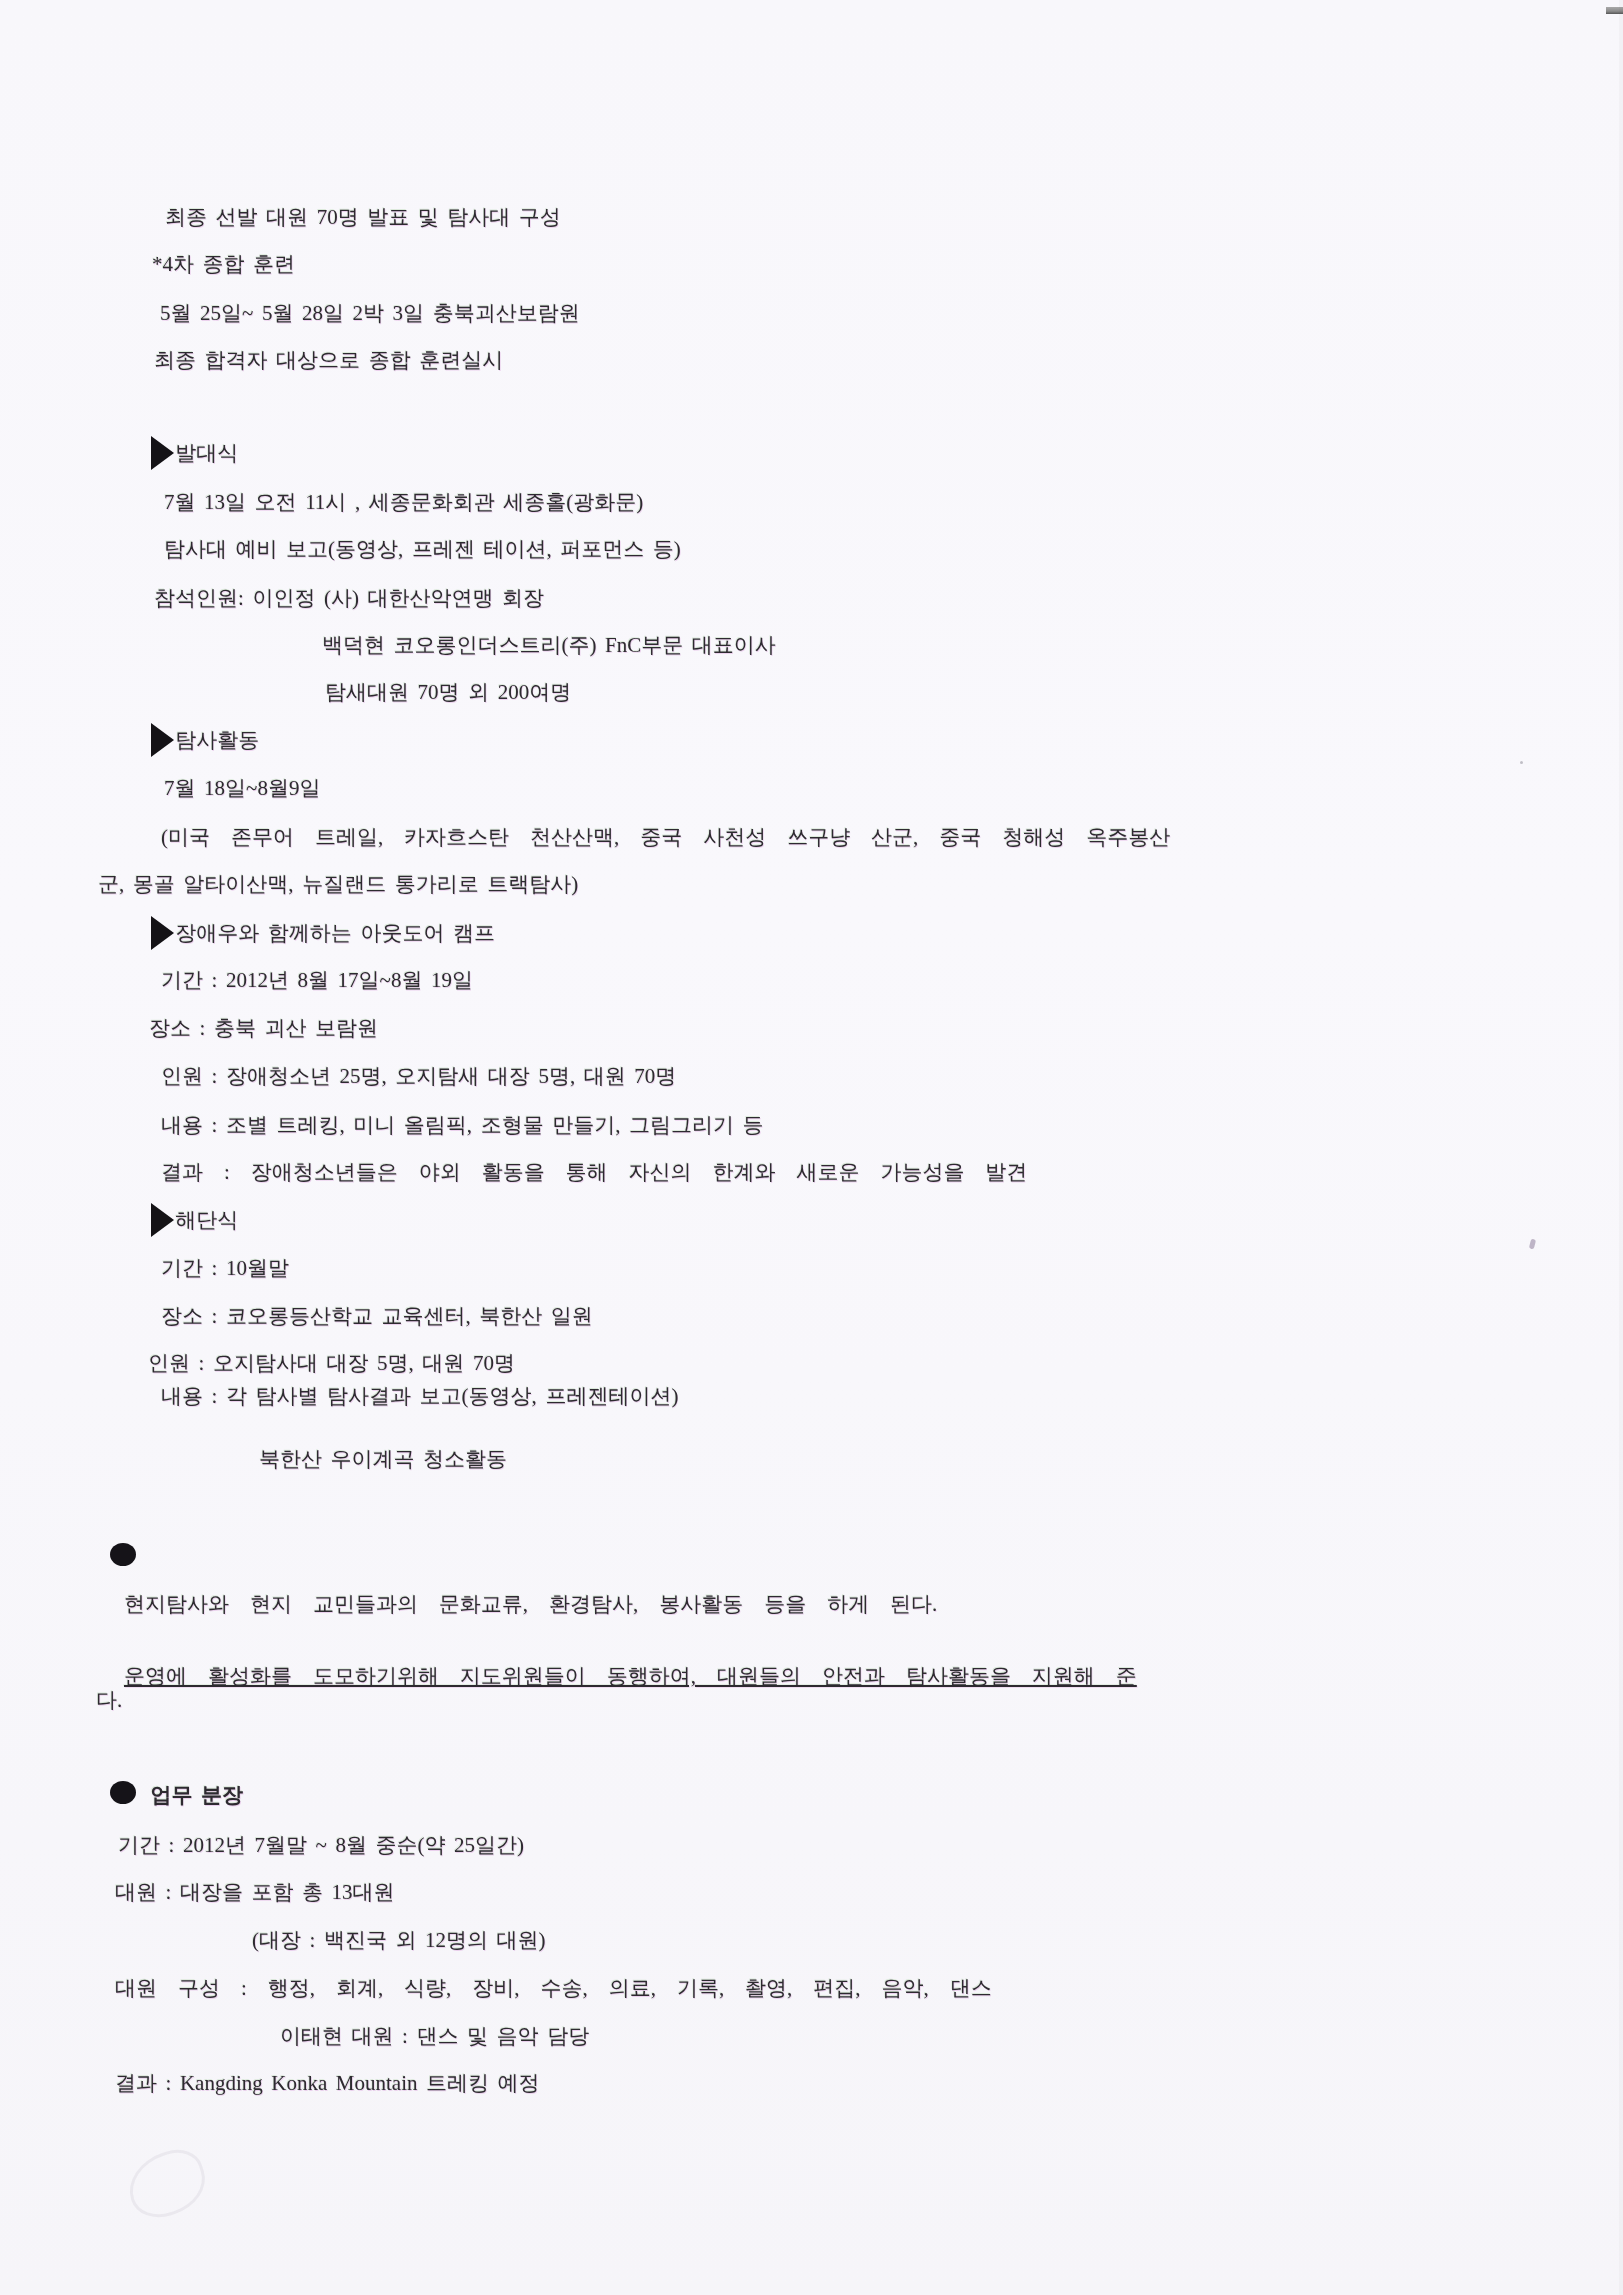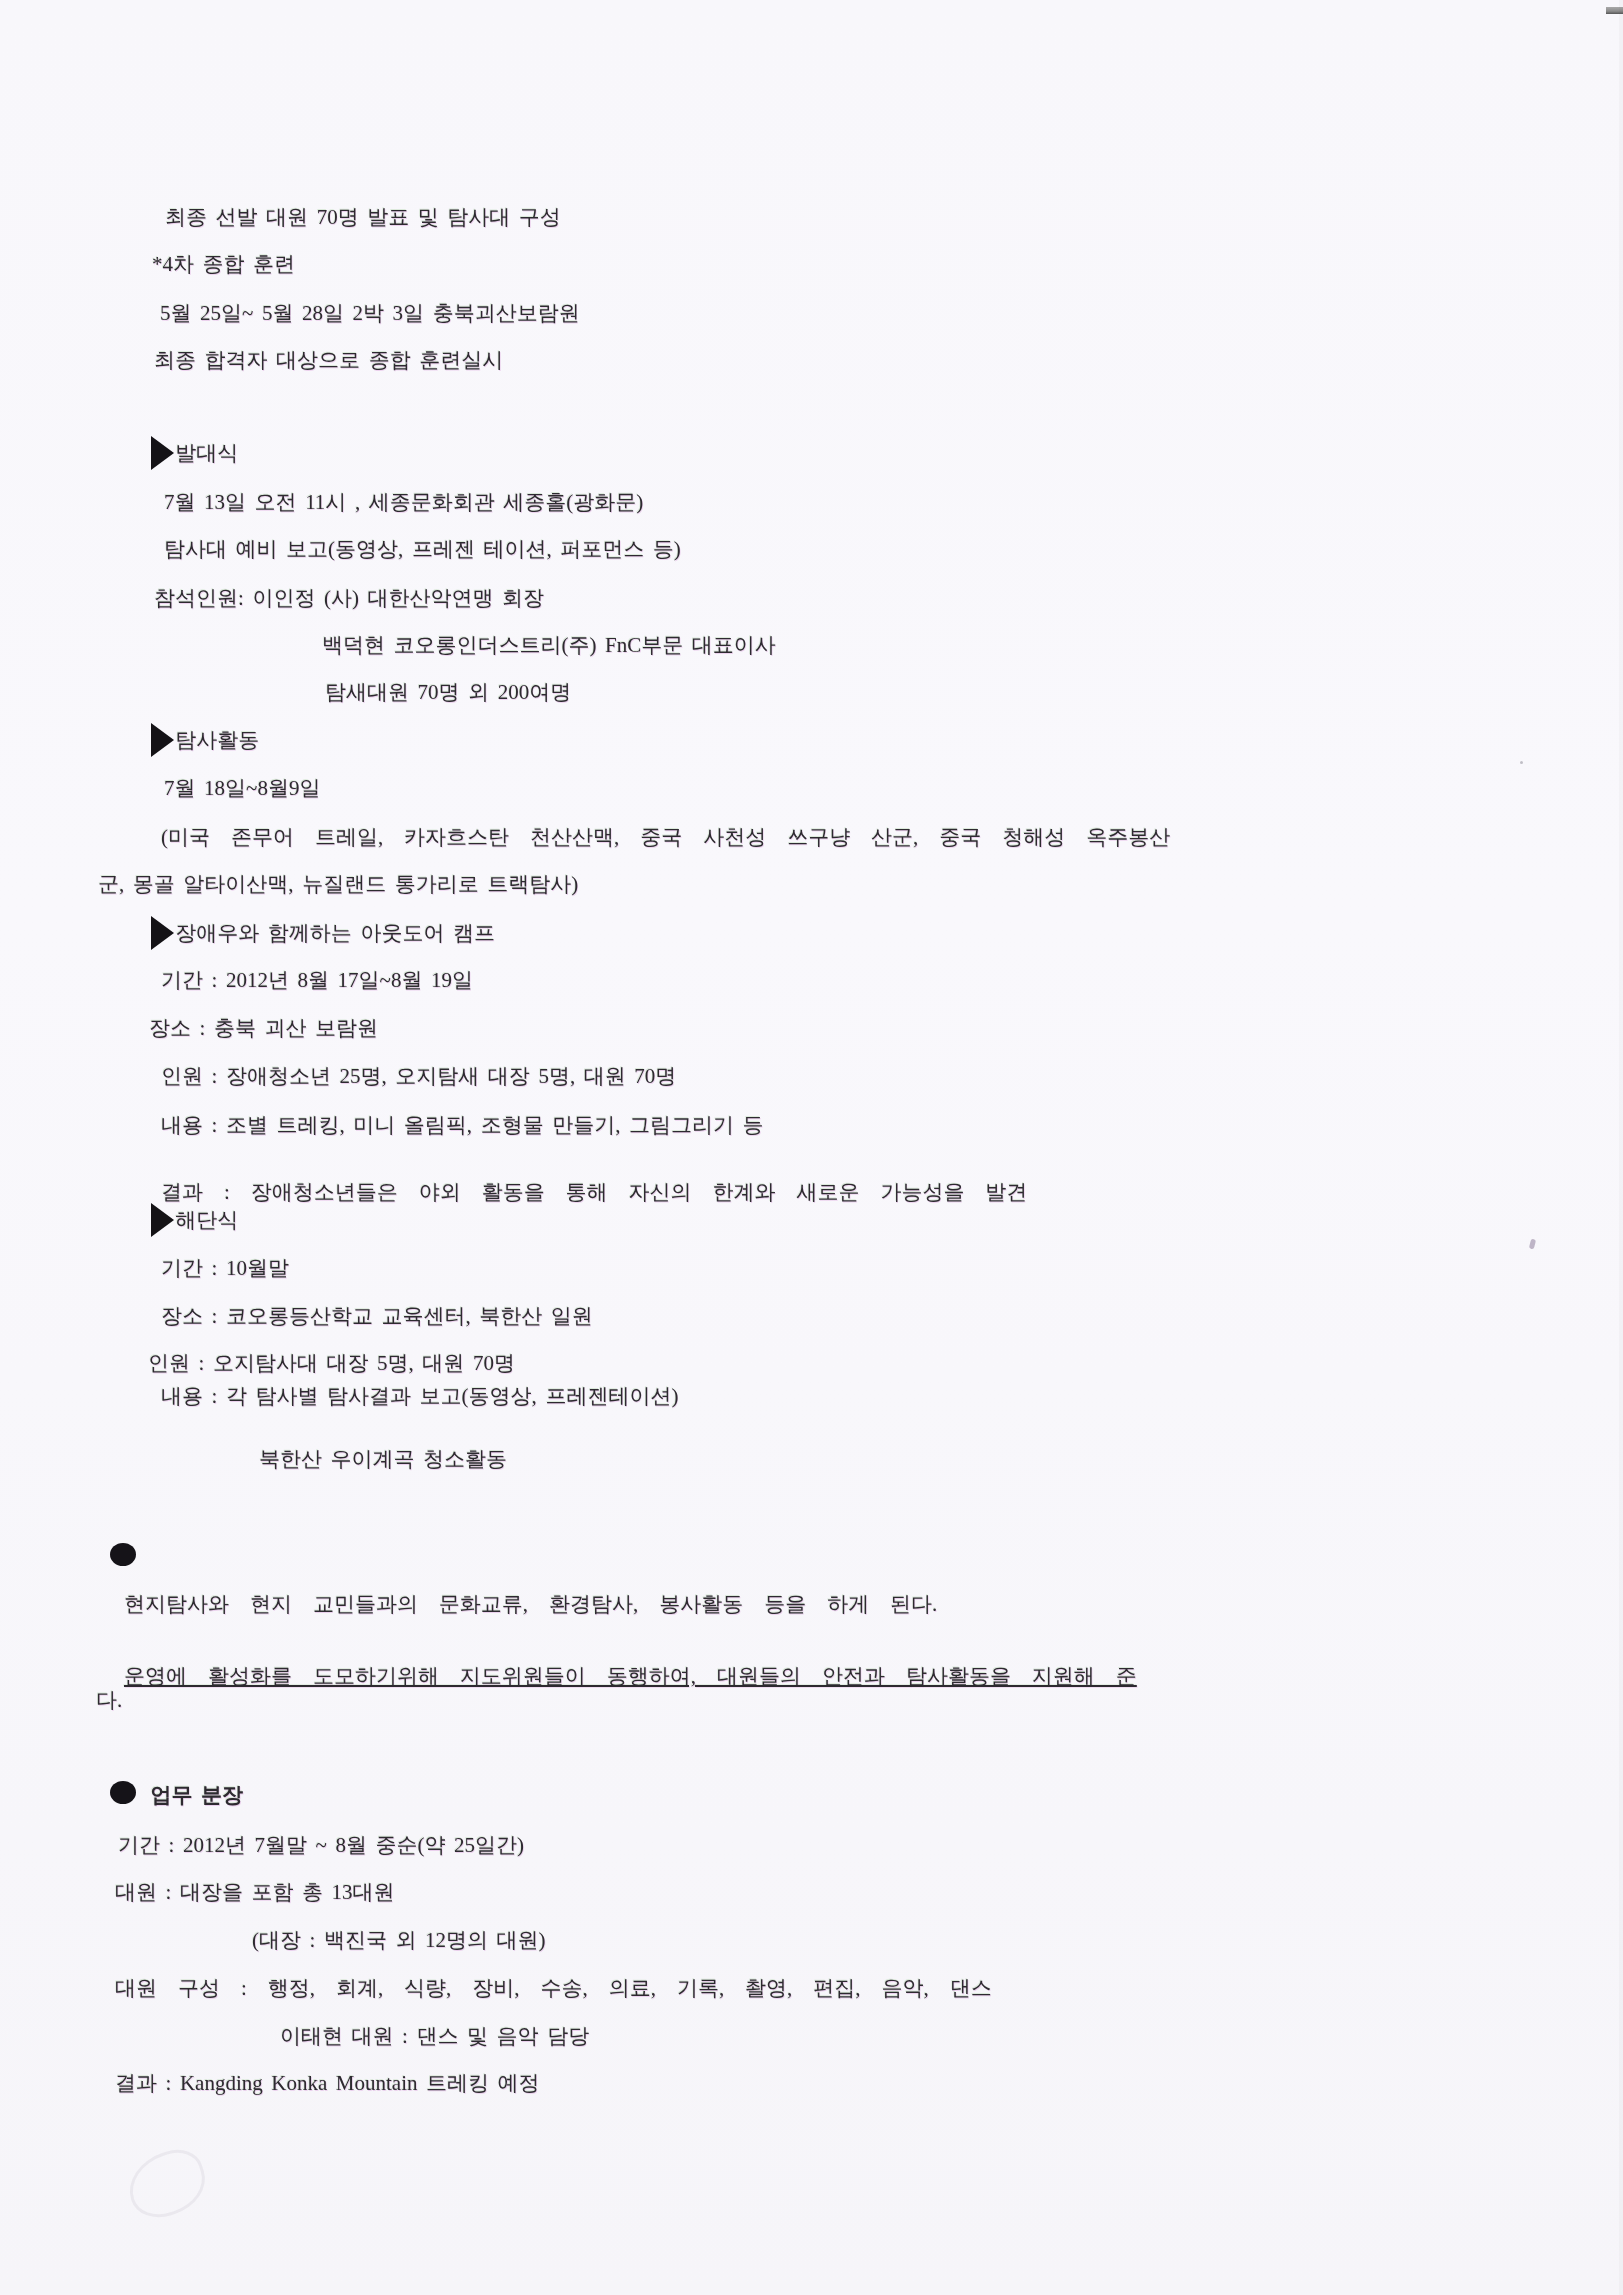--- a/index.html
+++ b/index.html
@@ -91,21 +91,21 @@
       <div class="line" style="left: 325px; top: 673px;"><span>탐새대원 70명 외 200여명</span></div>
       <div class="line" style="left: 151px; top: 721px;"><span class="arrow"></span><span>탐사활동</span></div>
       <div class="line" style="left: 164px; top: 769px;"><span>7월 18일~8월9일</span></div>
       <div class="line wide" style="left: 149px; top: 818px; margin-left: 12px;"><span>(미국 존무어 트레일, 카자흐스탄 천산산맥, 중국 사천성 쓰구냥 산군, 중국 청해성 옥주봉산</span></div>
       <div class="line" style="left: 98px; top: 865px;"><span>군, 몽골 알타이산맥, 뉴질랜드 통가리로 트랙탐사)</span></div>
       <div class="line" style="left: 151px; top: 914px;"><span class="arrow"></span><span>장애우와 함께하는 아웃도어 캠프</span></div>
       <div class="line" style="left: 161px; top: 961px;"><span>기간 : 2012년 8월 17일~8월 19일</span></div>
       <div class="line" style="left: 149px; top: 1009px;"><span>장소 : 충북 괴산 보람원</span></div>
       <div class="line" style="left: 161px; top: 1057px;"><span>인원 : 장애청소년 25명, 오지탐새 대장 5명, 대원 70명</span></div>
       <div class="line" style="left: 161px; top: 1106px;"><span>내용 : 조별 트레킹, 미니 올림픽, 조형물 만들기, 그림그리기 등</span></div>
-      <div class="line wide" style="left: 161px; top: 1153px; margin-top: 20px;"><span>결과 : 장애청소년들은 야외 활동을 통해 자신의 한계와 새로운 가능성을 발견</span></div>
+      <div class="line wide" style="left: 161px; top: 1153px;"><span>결과 : 장애청소년들은 야외 활동을 통해 자신의 한계와 새로운 가능성을 발견</span></div>
       <div class="line" style="left: 151px; top: 1201px;"><span class="arrow"></span><span>해단식</span></div>
       <div class="line" style="left: 161px; top: 1249px;"><span>기간 : 10월말</span></div>
       <div class="line" style="left: 161px; top: 1297px;"><span>장소 : 코오롱등산학교 교육센터, 북한산 일원</span></div>
       <div class="line" style="left: 148px; top: 1344px;"><span>인원 : 오지탐사대 대장 5명, 대원 70명</span></div>
       <div class="line" style="left: 161px; top: 1377px;"><span>내용 : 각 탐사별 탐사결과 보고(동영상, 프레젠테이션)</span></div>
       <div class="line" style="left: 259px; top: 1440px;"><span>북한산 우이계곡 청소활동</span></div>
       <div class="line bold" style="left: 110px; top: 1538px;"><span class="bullet"></span></div>
       <div class="line wide" style="left: 124px; top: 1585px;"><span>현지탐사와 현지 교민들과의 문화교류, 환경탐사, 봉사활동 등을 하게 된다.</span></div>
       <div class="line wide" style="left: 124px; top: 1657px; text-decoration: underline;"><span>운영에 활성화를 도모하기위해 지도위원들이 동행하여, 대원들의 안전과 탐사활동을 지원해 준</span></div>
       <div class="line" style="left: 96px; top: 1681px;"><span>다.</span></div>

